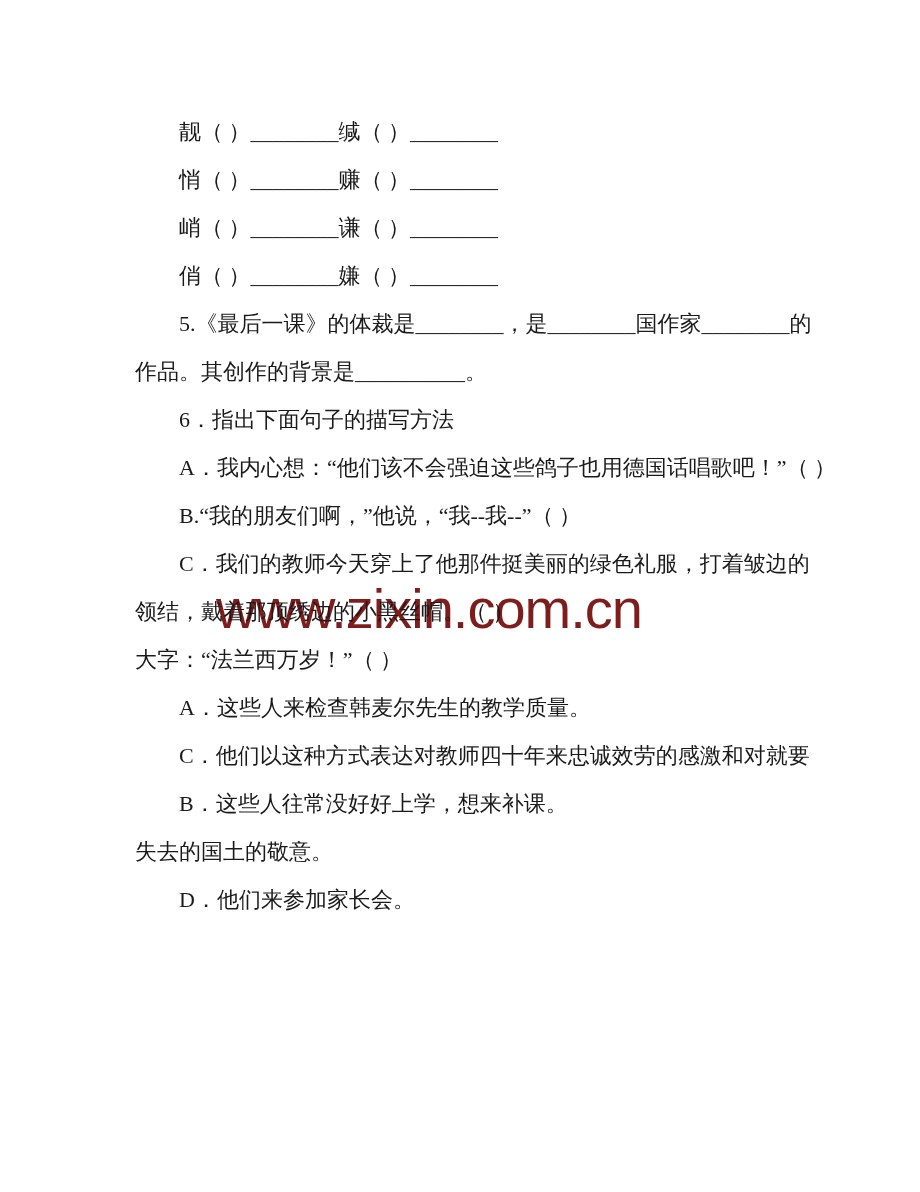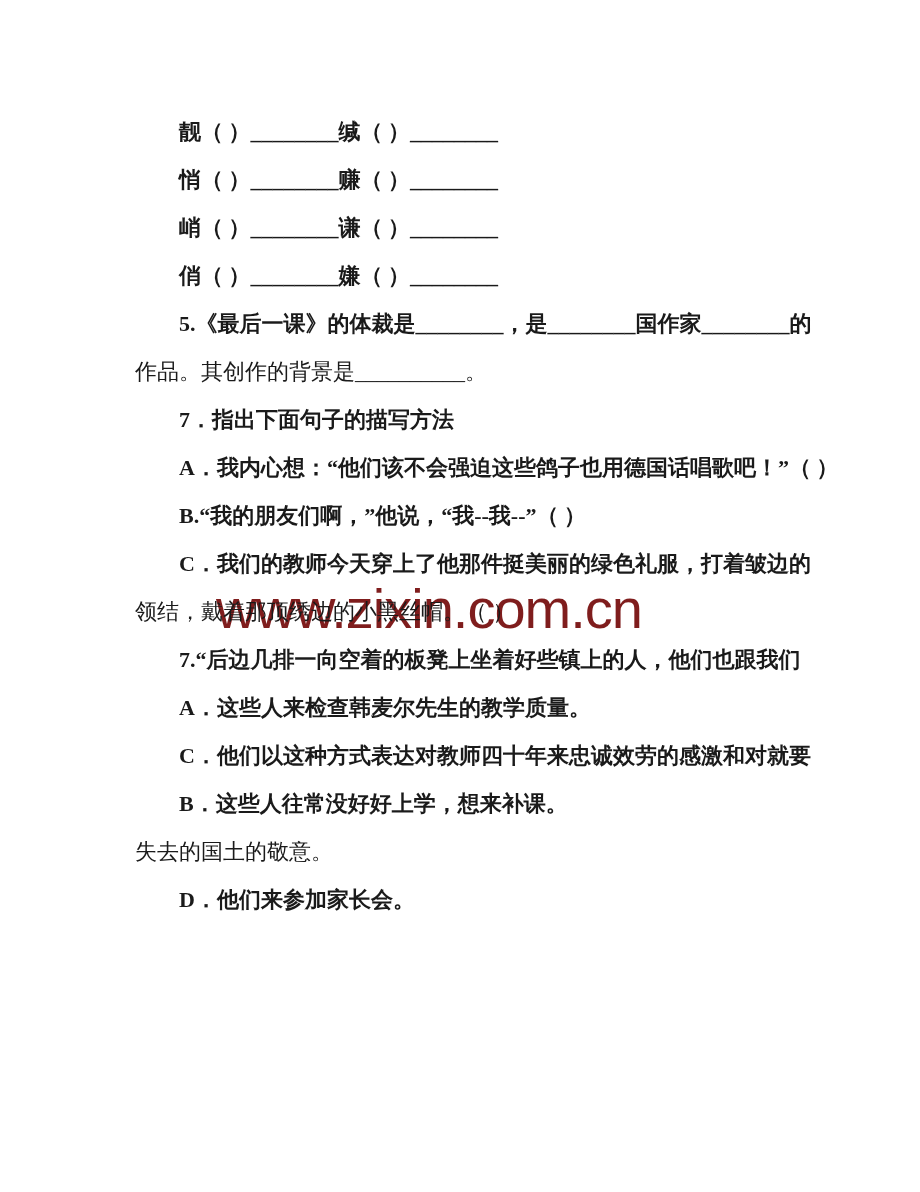--- a/index.html
+++ b/index.html
@@ -36,40 +36,39 @@
     color: #1a1a1a;
   }
   .line {
     height: 48px;
     line-height: 48px;
     font-size: 22px;
     white-space: pre;
   }
   .line.indent {
     padding-left: 44px;
-    font-weight: bold;
   }
 </style>
 </head>
 <body>
 
 <div class="page">
   <div class="watermark" style="color: #7f1d1d; margin-top: 16px;">www.zixin.com.cn</div>
   <div class="content" id="lines-container" style="color: rgb(26, 26, 26);">
       <div class="line indent">靓（ ）________缄（ ）________</div>
       <div class="line indent">悄（ ）________赚（ ）________</div>
       <div class="line indent">峭（ ）________谦（ ）________</div>
       <div class="line indent">俏（ ）________嫌（ ）________</div>
       <div class="line indent">5.《最后一课》的体裁是________，是________国作家________的</div>
       <div class="line">作品。其创作的背景是__________。</div>
-      <div class="line indent">7．指出下面句子的描写方法</div>
+      <div class="line indent">6．指出下面句子的描写方法</div>
       <div class="line indent">A．我内心想：“他们该不会强迫这些鸽子也用德国话唱歌吧！”（ ）</div>
       <div class="line indent">B.“我的朋友们啊，”他说，“我--我--”（ ）</div>
       <div class="line indent">C．我们的教师今天穿上了他那件挺美丽的绿色礼服，打着皱边的</div>
       <div class="line">领结，戴着那顶绣边的小黑丝帽。（ ）</div>
-      <div class="line indent">7.“后边几排一向空着的板凳上坐着好些镇上的人，他们也跟我们</div>
+      <div class="line">大字：“法兰西万岁！”（ ）</div>
       <div class="line indent">A．这些人来检查韩麦尔先生的教学质量。</div>
       <div class="line indent">C．他们以这种方式表达对教师四十年来忠诚效劳的感激和对就要</div>
       <div class="line indent">B．这些人往常没好好上学，想来补课。</div>
       <div class="line">失去的国土的敬意。</div>
       <div class="line indent">D．他们来参加家长会。</div>
     </div>
 </div>
 
 </body></html>

